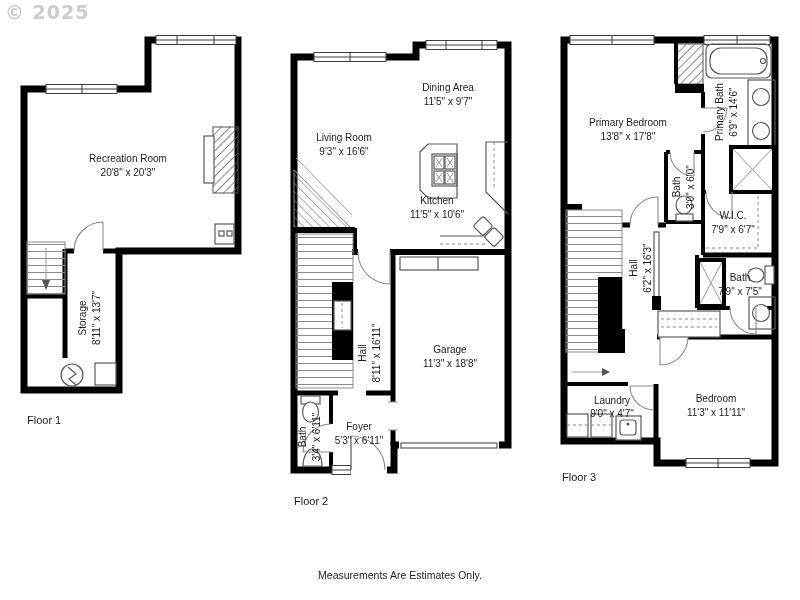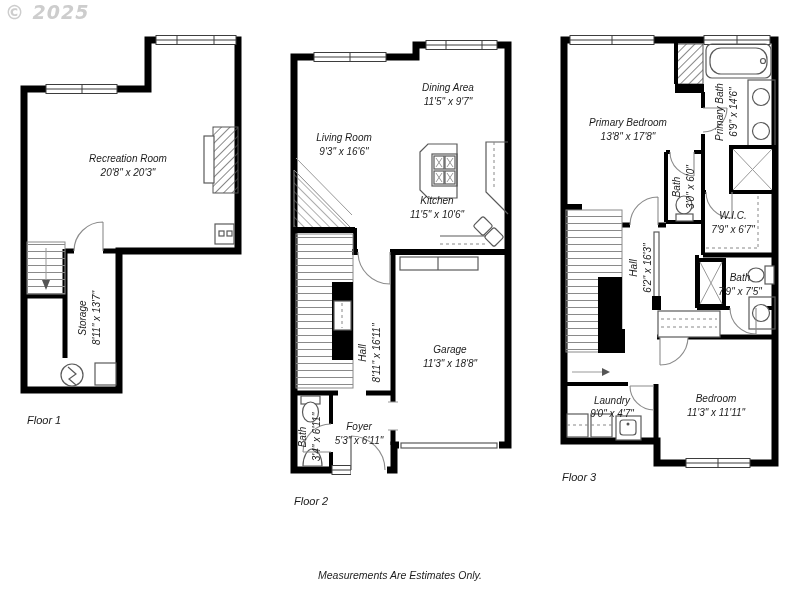--- a/index.html
+++ b/index.html
@@ -1,17 +1,17 @@
 <!DOCTYPE html>
 <html><head>
 <meta charset="utf-8">
 <style>
   html,body{margin:0;padding:0;background:#fff;}
   .page{position:relative;width:800px;height:600px;background:#ffffff;overflow:hidden;
-        font-family:"Liberation Sans",sans-serif;font-style:italic;}
+        font-family:"Liberation Sans",sans-serif;}
   svg{display:block;}
   
   .w7{stroke:#000;stroke-width:7;fill:none;}
   .w6{stroke:#000;stroke-width:6;fill:none;}
   .w5{stroke:#000;stroke-width:5;fill:none;}
   .w4{stroke:#000;stroke-width:4;fill:none;}
   .blk{fill:#000;stroke:none;}
   
   .fx{stroke:#5a5a5a;stroke-width:1.2;fill:#fff;}
   .ln{stroke:#5a5a5a;stroke-width:1.2;fill:none;}

